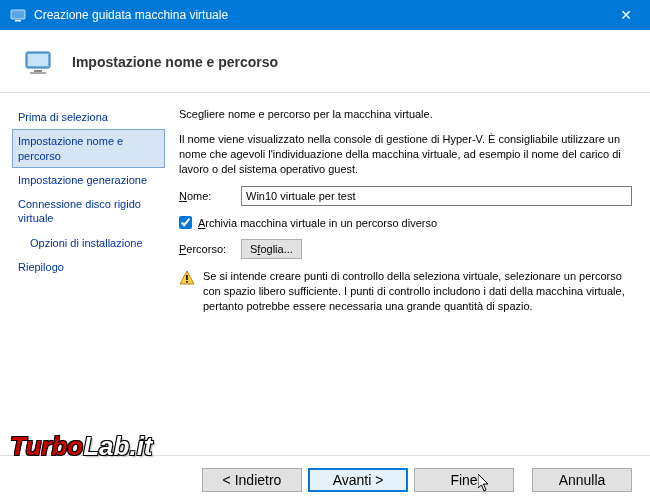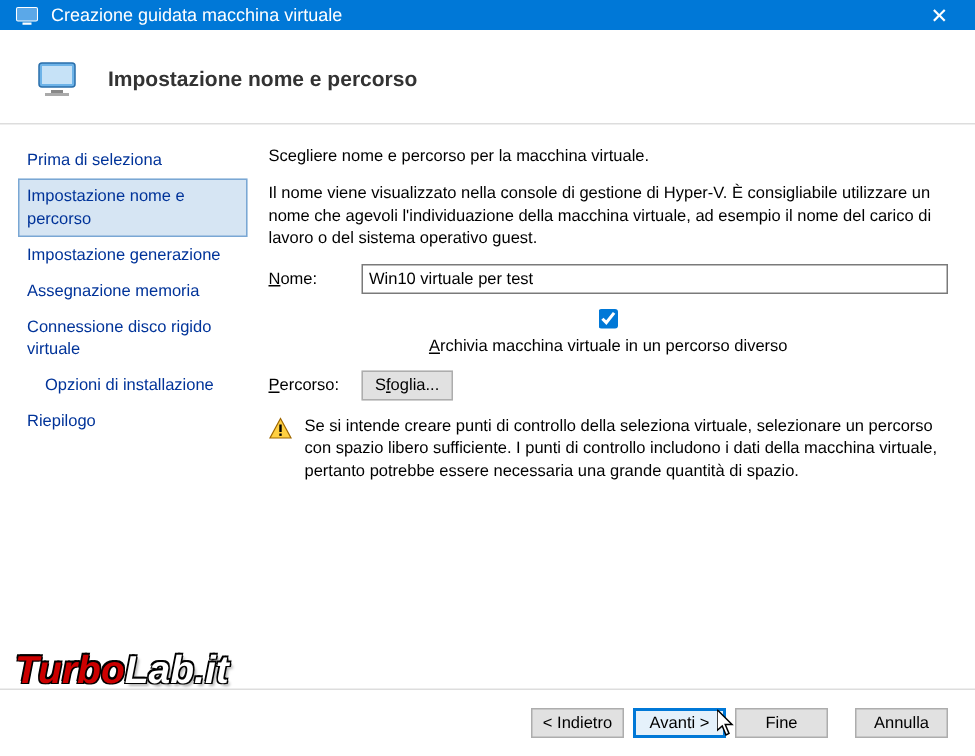--- a/index.html
+++ b/index.html
@@ -1,18 +1,18 @@
 <!DOCTYPE html>
 <html><head>
   <meta charset="utf-8">
   <style>
     * { box-sizing: border-box; margin: 0; padding: 0; }
     body { font-family: "Segoe UI", Tahoma, sans-serif; font-size: 11px; background: #fff; width: 650px; height: 504px; overflow: hidden; position: relative; }
     
-    .titlebar { background: #0078d7; color: #fff; height: 20px; display: flex; align-items: center; padding: 0 10px; justify-content: space-between; gap: 42px; }
+    .titlebar { background: #0078d7; color: #fff; height: 30px; display: flex; align-items: center; padding: 0 10px; justify-content: space-between; gap: 42px; }
     .titlebar-left { display: flex; align-items: center; gap: 8px; }
     .titlebar-icon { width: 16px; height: 16px; display: flex; align-items: center; justify-content: center; }
     .titlebar-title { font-size: 12px; }
     .titlebar-close { font-size: 14px; font-weight: 300; padding: 0 8px; cursor: pointer; }
     
     .header-section { padding: 16px 24px 14px 24px; display: flex; align-items: center; gap: 16px; border-bottom: 1px solid #ddd; }
     .header-icon { width: 32px; height: 32px; display: flex; align-items: center; justify-content: center; }
     .header-title { font-size: 14px; font-weight: 600; color: #333; }
     
     .body-section { display: flex; height: 370px; }
@@ -22,33 +22,33 @@
     .sidebar-item.active { background: #d6e5f3; border: 1px solid #7aa7d4; padding: 4px 5px 4px 5px; }
     .sidebar-subitem { padding-left: 18px; }
     
     .content { flex: 1; padding: 14px 18px 0 14px; color: #000; }
     .content p { margin-bottom: 10px; line-height: 1.35; font-size: 11px; }
     
     .form-row { display: flex; align-items: center; margin-bottom: 10px; gap: 8px; }
     .form-label { width: 54px; font-size: 11px; }
     .text-input { flex: 1; border: 1px solid #7a7a7a; padding: 2px 4px; font-size: 11px; font-family: inherit; background: #fff; height: 20px; }
     
-    .checkbox-row { display: flex; align-items: center; gap: 6px; margin-bottom: 10px; flex-direction: column; }
+    .checkbox-row { display: flex; align-items: center; gap: 6px; margin-bottom: 10px; }
     .checkbox-row input { width: 13px; height: 13px; accent-color: #0078d7; }
     .checkbox-row label { font-size: 11px; }
     .checkbox-row label u { text-decoration: underline; }
     
     .browse-btn { border: 1px solid #adadad; background: #e1e1e1; padding: 2px 8px; font-size: 11px; font-family: inherit; cursor: pointer; height: 20px; }
     
     .warning-box { display: flex; gap: 8px; margin-top: 8px; }
     .warning-icon { width: 16px; height: 16px; flex-shrink: 0; margin-top: 1px; }
     .warning-text { font-size: 11px; line-height: 1.35; }
     
     .footer { position: absolute; bottom: 0; left: 0; right: 0; border-top: 1px solid #ddd; padding: 12px 18px; display: flex; justify-content: flex-end; gap: 6px; background: #fff; }
-    .footer-btn { border: 1px solid #adadad; background: #e1e1e1; padding: 3px 0; font-size: 11px; font-family: inherit; cursor: pointer; width: 62px; text-align: center; }
+    .footer-btn { border: 1px solid #adadad; background: #e1e1e1; padding: 3px 0; font-size: 14px; font-family: inherit; cursor: pointer; width: 100px; text-align: center; }
     .footer-btn.primary { border: 2px solid #0078d7; background: #e5f1fb; padding: 2px 0; }
     .footer-gap { width: 6px; }
     
     .watermark { position: absolute; left: 10px; bottom: 42px; font-family: Arial, sans-serif; font-size: 26px; font-weight: 900; font-style: italic; pointer-events: none; }
     .watermark .w1 { color: #c00; text-shadow: 1px 1px 0 #000, -1px -1px 0 #000, 1px -1px 0 #000, -1px 1px 0 #000; }
     .watermark .w2 { color: #fff; text-shadow: 1px 1px 0 #000, -1px -1px 0 #000, 1px -1px 0 #000, -1px 1px 0 #000, 2px 2px 2px rgba(0,0,0,0.3); }
     
     .cursor { position: absolute; bottom: 8px; right: 158px; pointer-events: none; }
   </style>
 </head>
@@ -77,21 +77,20 @@
     </svg>
   </span>
   <span class="header-title">Impostazione nome e percorso</span>
 </div>
 
 <div class="body-section">
   <div class="sidebar">
     <div class="sidebar-item">Prima di seleziona</div>
     <div class="sidebar-item active">Impostazione nome e percorso</div>
     <div class="sidebar-item">Impostazione generazione</div>
-    <div class="sidebar-item">Assegnazione memoria</div>
     <div class="sidebar-item">Connessione disco rigido virtuale</div>
     <div class="sidebar-item sidebar-subitem">Opzioni di installazione</div>
     <div class="sidebar-item">Riepilogo</div>
   </div>
 
   <div class="content">
     <p>Scegliere nome e percorso per la macchina virtuale.</p>
     <p>Il nome viene visualizzato nella console di gestione di Hyper-V. È consigliabile utilizzare un nome che agevoli l'individuazione della macchina virtuale, ad esempio il nome del carico di lavoro o del sistema operativo guest.</p>
 
     <div class="form-row">

